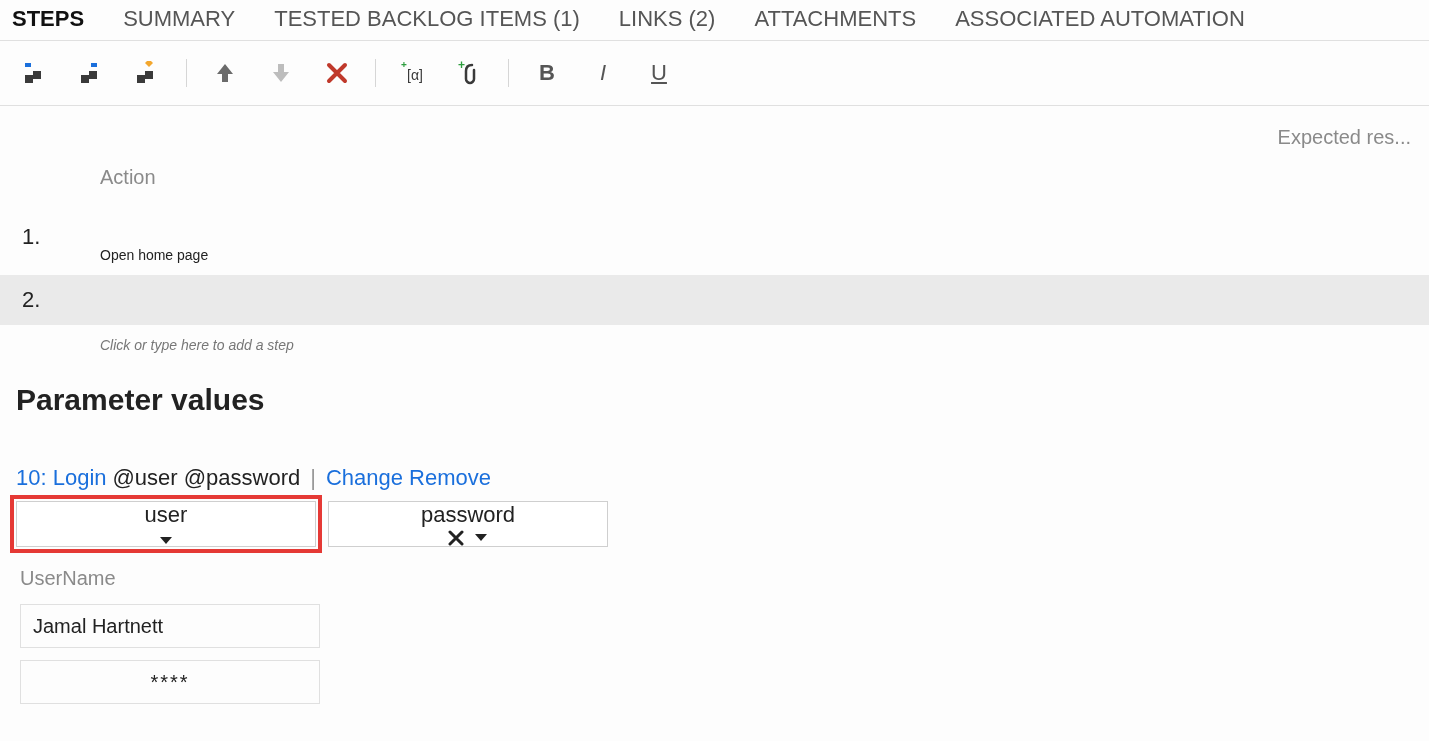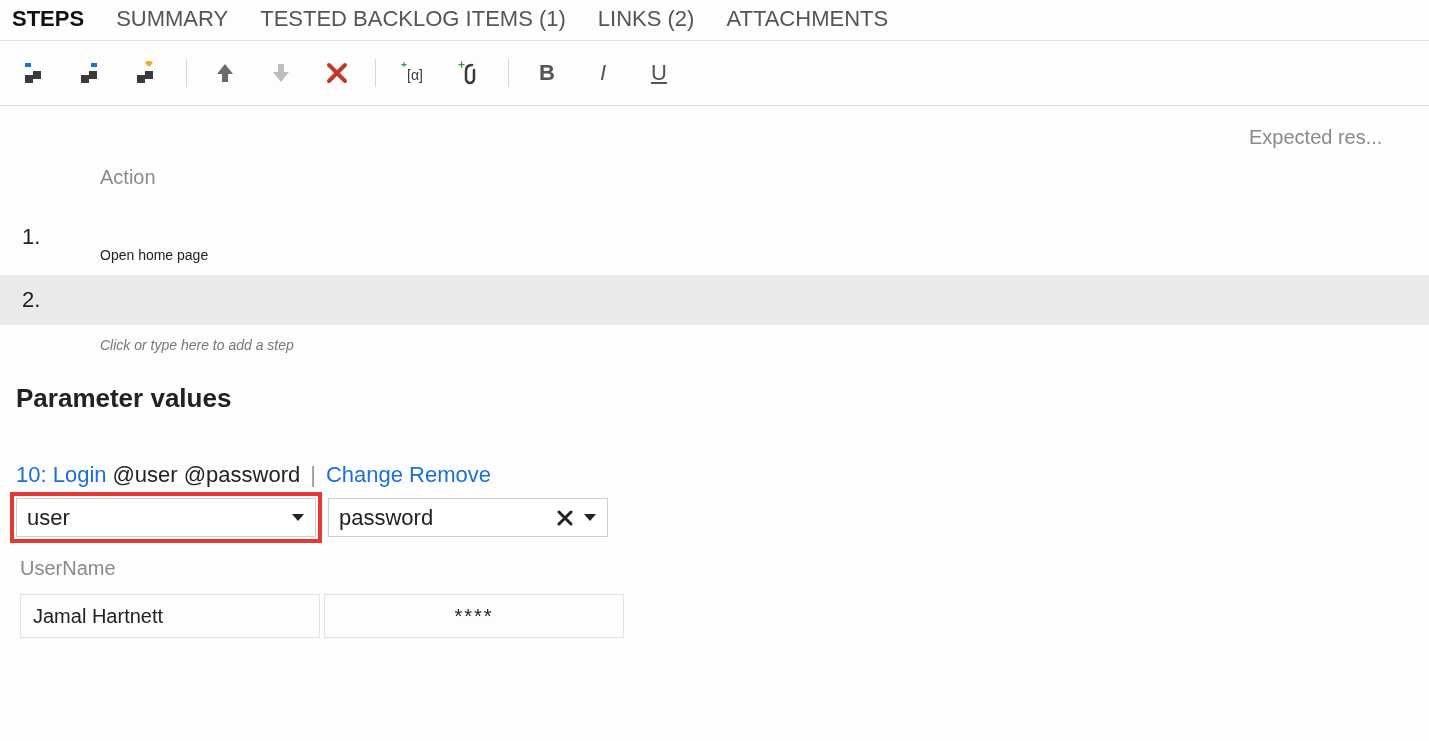--- a/index.html
+++ b/index.html
@@ -6,21 +6,21 @@
   body {
     font-family: "Segoe UI", Arial, sans-serif;
     font-size: 20px;
     color: #222;
     background: #fdfdfd;
     width: 1429px;
   }
   
   .tabs {
     display: flex;
-    gap: 28px;
+    gap: 35px;
     padding: 4px 10px 6px 10px;
     border-bottom: 1px solid #e0e0e0;
     font-size: 22px;
     color: #555;
   }
   .tab {
     padding: 2px 2px;
     cursor: pointer;
     white-space: nowrap;
   }
@@ -57,41 +57,41 @@
   .u-label { text-decoration: underline; font-size: 22px; color:#555;}
 
   
   .steps-header {
     display: flex;
     padding: 20px 10px 10px 10px;
     color: #8a8a8a;
   }
   .col-num { width: 80px; padding-left: 12px;}
   .col-action { flex: 1; padding-left: 10px; margin-top: 40px; }
-  .col-expected { width: 170px; text-align: left; padding-right: 8px; white-space: nowrap; overflow:hidden; text-overflow:ellipsis;}
+  .col-expected { width: 170px; text-align: right; padding-right: 8px; white-space: nowrap; overflow:hidden; text-overflow:ellipsis;}
   .step-row {
     display: flex;
     align-items: center;
     padding: 12px 10px;
   }
   .step-row.selected { background: #eaeaea; }
   .step-num { width: 80px; padding-left: 12px; font-size: 22px; }
   .step-action { flex: 1; padding-left: 10px; font-size: 14px; margin-top: 36px; }
   .step-placeholder {
     display: flex;
     padding: 12px 10px 20px 100px;
     color: #777;
     font-style: italic;
     font-size: 14px;
     cursor: text;
   }
 
   
   .params-section { padding: 10px 16px; }
-  .params-title { font-weight: 700; font-size: 26px; margin-bottom: 8px; }
+  .params-title { font-weight: 700; font-size: 30px; margin-bottom: 8px; }
   .params-link-row {
     display: flex;
     align-items: center;
     gap: 6px;
     font-size: 22px;
     margin-bottom: 10px;
     margin-top: 48px;
   }
   .link-blue { color: #1a6fdc; cursor: pointer; }
   .link-sep { color: #999; padding: 0 4px;}
@@ -99,63 +99,65 @@
     display: flex;
     gap: 12px;
     margin-bottom: 20px;
   }
   .dropdown {
     display: flex;
     align-items: center;
     justify-content: space-between;
     border: 1px solid #cfcfcf;
     background: #fff;
-    height: 39px;
+    height: 46px;
     width: 280px;
     padding: 0 10px;
     cursor: pointer;
+    flex-direction: column;
   }
   .dropdown.highlighted {
     outline: 4px solid #e53935;
     outline-offset: 2px;
     width: 300px;
   }
   .dropdown .dd-label { font-size: 22px; color:#222; }
   .dd-icons { display:flex; align-items:center; gap:10px; }
   .dd-icons svg { display:block; }
   .param-table-headers {
     display: flex;
     gap: 1px;
     color: #8a8a8a;
     font-size: 20px;
     margin-bottom: 14px;
     padding-left: 4px;
   }
   .param-table-headers div { width: 300px; }
-  .param-table-row { display: flex; gap: 4px; padding-left: 4px;}
+  .param-table-row { display: flex; gap: 12px; padding-left: 4px; flex-direction: column;}
   .param-cell {
     width: 300px;
     height: 44px;
     border: 1px solid #e0e0e0;
     display: flex;
     align-items: center;
     padding: 0 12px;
     font-size: 20px;
   }
   .param-cell.center { justify-content: center; letter-spacing: 2px; }
 </style>
 </head>
 <body>
 
 <div class="tabs">
   <div class="tab active">STEPS</div>
   <div class="tab">SUMMARY</div>
   <div class="tab">TESTED BACKLOG ITEMS (1)</div>
   <div class="tab">LINKS (2)</div>
   <div class="tab">ATTACHMENTS</div>
+  <div class="tab">ASSOCIATED AUTOMATION</div>
 </div>
 
 <div class="toolbar">
   <div class="tool-btn">
     <svg width="26" height="24" viewBox="0 0 26 24">
       <path d="M2 2 L8 2 L8 6 L2 6 Z" fill="#1a6fdc"></path>
       <path d="M2 14 L10 14 L10 22 L2 22 Z M10 10 L18 10 L18 18 L10 18 Z" fill="#3a3a3a"></path>
     </svg>
   </div>
   <div class="tool-btn">

